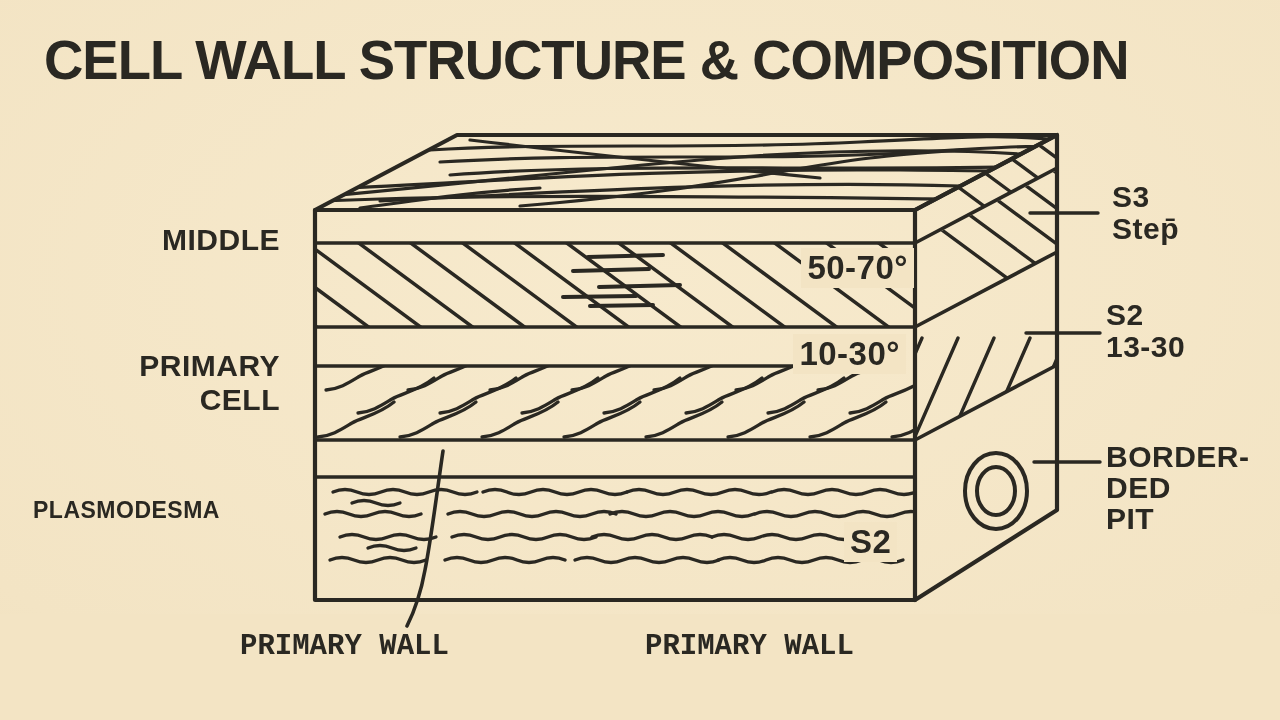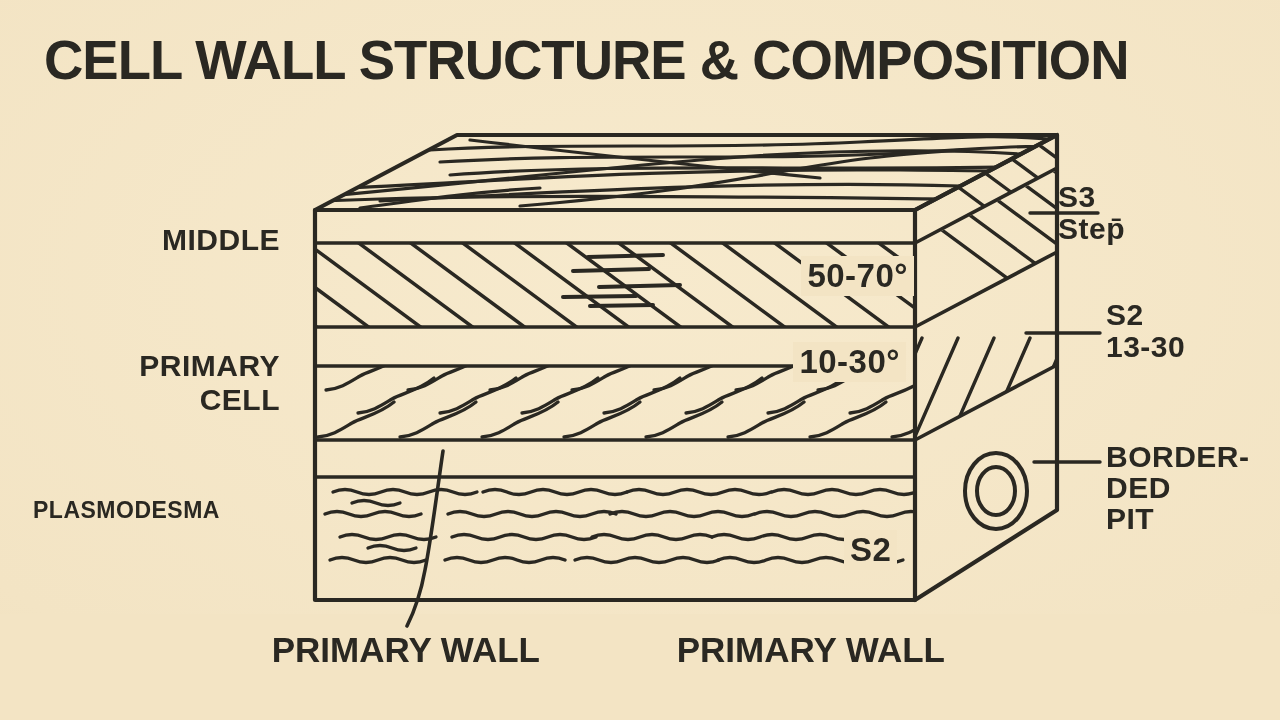--- a/index.html
+++ b/index.html
@@ -21,33 +21,33 @@
     position:absolute;left:44px;top:28px;width:1200px;
     font-size:55px;font-weight:700;letter-spacing:-1px;color:var(--ink);
     white-space:nowrap;transform:scaleX(.99);transform-origin:left;
   }
   .lbl{position:absolute;font-weight:700;color:var(--ink);line-height:33px;font-size:30px;letter-spacing:.5px;}
   .lbl.right-align{text-align:right;}
   .lbl div{white-space:nowrap;}
   .lbl-middle-lamella{right:1000px;top:223px;}
   .lbl-primary-wall-left{right:1000px;top:349px;line-height:34px;}
   .lbl-plasmodesma{left:33px;top:494px;font-size:23px;}
-  .lbl-s3{left:1058px;top:181px;line-height:32px;}
+  .lbl-s3{left:1112px;top:181px;line-height:32px;}
   .lbl-s2-right{left:1106px;top:299px;line-height:32px;}
   .lbl-bordered-pit{left:1106px;top:441px;line-height:31px;}
   .inner{
     position:absolute;font-weight:700;color:var(--ink);font-size:33px;
-    background:var(--bg);padding:1px 6px;white-space:nowrap;letter-spacing:.5px;margin-top:8px;
+    background:var(--bg);padding:1px 6px;white-space:nowrap;letter-spacing:.5px;
   }
   .inner-angle-top{right:366px;top:248px;}
   .inner-angle-mid{right:374px;top:334px;}
   .inner-s2{left:844px;top:522px;}
   .bottom-lbl{
-    position:absolute;top:630px;width:300px;text-align:right;
-    font-weight:700;font-size:35px;letter-spacing:0px;color:var(--ink);white-space:nowrap;
+    position:absolute;top:630px;width:300px;text-align:left;
+    font-weight:700;font-size:29px;letter-spacing:0px;color:var(--ink);white-space:nowrap;font-family:Liberation Mono, monospace;
   }
   .bottom-lbl.b-left{left:240px;}
   .bottom-lbl.b-right{left:645px;}
   svg{position:absolute;left:0;top:0;}
   .ln{stroke:var(--ink);fill:none;stroke-linecap:round;stroke-linejoin:round;}
 </style>
 </head>
 <body>
 
 <div class="stage">

